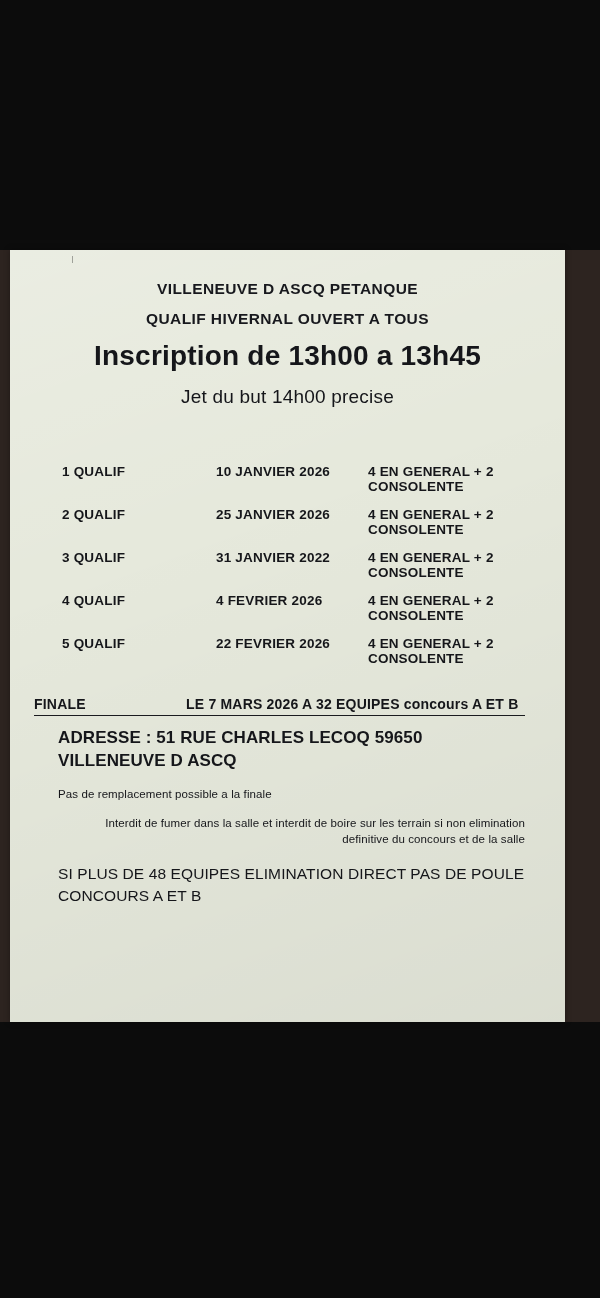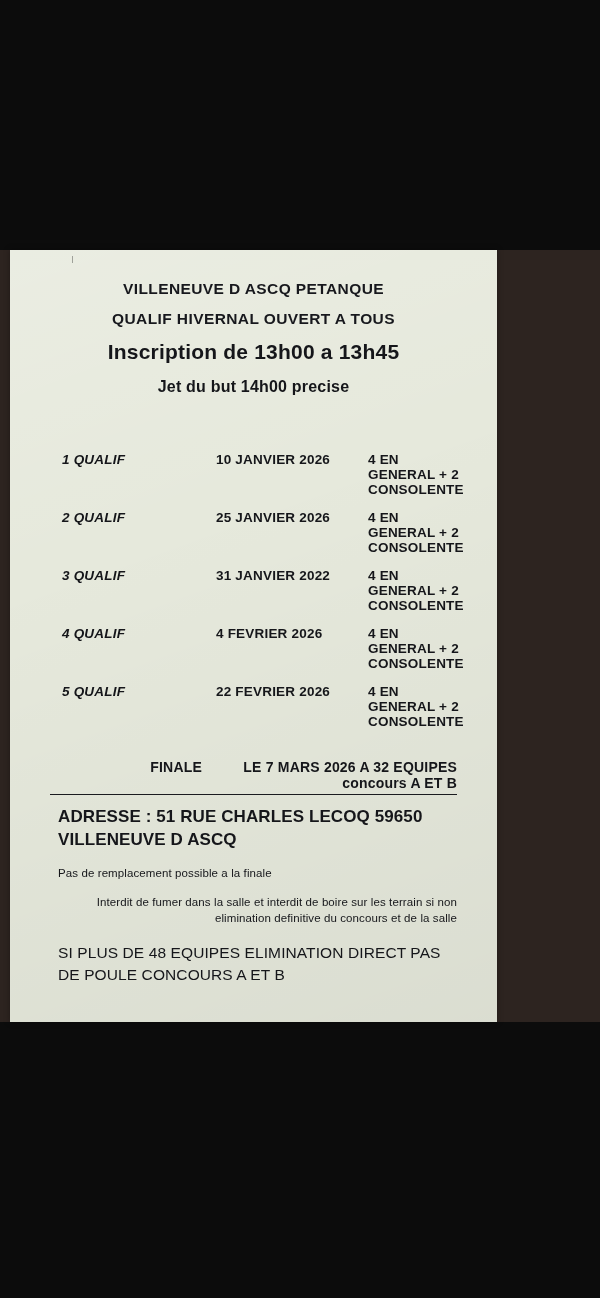--- a/index.html
+++ b/index.html
@@ -37,21 +37,21 @@
     position: absolute;
     left: 0; top: 250px;
     width: 600px; height: 772px;
     background: #2d2420;
   }
   
   .sheet {
     position: absolute;
     left: 10px;
     top: 250px;
-    width: 487px;
+    width: 555px;
     height: 772px;
     background: #e6e9dc;
     box-shadow: 0 0 6px rgba(0,0,0,0.35);
     overflow: hidden;
   }
   .sheet::after {
     
     content: "";
     position: absolute;
     left: 0; top: 0; right: 0; bottom: 0;
@@ -82,58 +82,57 @@
   .head-line-3 {
     font-size: 15.5px;
     font-weight: 700;
     letter-spacing: 0.4px;
     margin: 0 0 12px 0;
     color: #17181d;
   }
   .head-line-2 { margin-bottom: 12px; }
   .head-line-3 { margin-bottom: 16px; }
   .head-line-4 {
-    font-size: 21px;
+    font-size: 28px;
     font-weight: 700;
     margin: 0 0 14px 0;
     letter-spacing: 0.2px;
   }
   .head-line-5 {
-    font-size: 16px;
-    font-weight: 700;
+    font-size: 19px;
+    font-weight: 400;
     margin: 12px 0 8px 0;
     letter-spacing: 0.2px;
   }
 
   .qualif-table {
     margin: 56px 0 0 0;
     padding: 0 40px 0 52px;
   }
   .qualif-row {
     display: flex;
     align-items: baseline;
     margin-bottom: 13px;
     font-size: 13.5px;
     font-weight: 700;
     letter-spacing: 0.2px;
   }
-  .col-label { width: 110px; flex: 0 0 110px; font-style: italic; }
+  .col-label { width: 110px; flex: 0 0 110px; }
   .col-date  { width: 152px; flex: 0 0 152px; margin-left: 44px; }
   .col-format { flex: 1 1 auto; }
 
   .finale-row {
-    margin: 30px 40px 0 40px;
+    margin: 30px 40px 0 24px;
     display: flex;
     align-items: baseline;
     font-size: 14px;
     font-weight: 700;
     border-bottom: 1.6px solid #1a1b1f;
     padding-bottom: 3px;
     letter-spacing: 0.2px;
-    text-align: right;
   }
   .finale-label { width: 152px; flex: 0 0 152px; }
   .finale-text { flex: 1 1 auto; }
 
   .address {
     margin: 11px 40px 0 48px;
     font-size: 17px;
     font-weight: 700;
     line-height: 1.35;
     letter-spacing: 0.1px;

